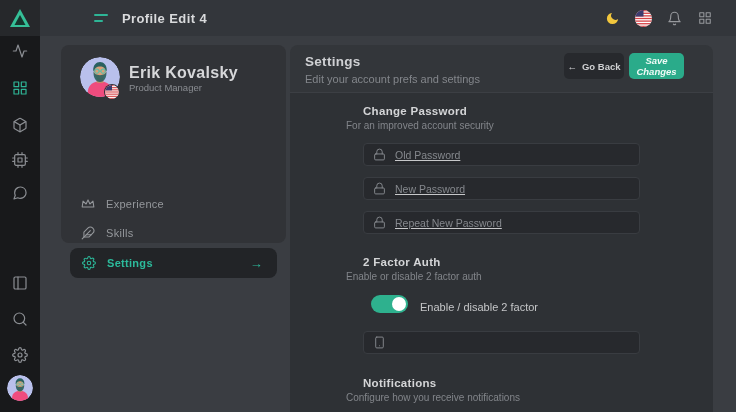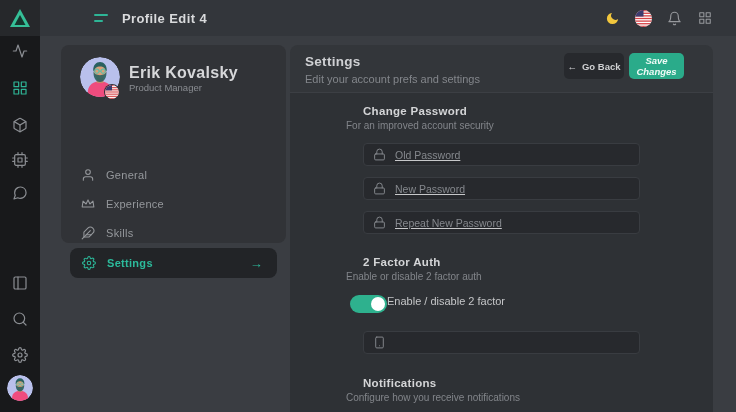--- a/index.html
+++ b/index.html
@@ -54,21 +54,21 @@
     color:#cfd0d2; font-family:inherit; font-size:9.5px; font-weight:bold; cursor:pointer; display:flex; align-items:center; justify-content:center; gap:5px; }
   .btn-save { position:absolute; left:339px; top:8px; width:55px; height:26px; background:#2aab8a; border:none; border-radius:5px;
     color:#eefaf6; font-family:inherit; font-size:9.5px; font-weight:bold; cursor:pointer;font-style:italic; }
   .sec-title { position:absolute; left:73px; font-size:11.5px; font-weight:bold; color:#d4d5d7; letter-spacing:.3px; }
   .sec-sub { position:absolute; left:56px; font-size:10px; color:#82858a; }
   .field { position:absolute; left:73px; width:277px; height:23px; background:#27292d; border:1px solid #393c41; border-radius:4px;
     display:flex; align-items:center; padding:0 9px; gap:9px; color:#85888d; }
   .field svg { width:13px; height:13px; flex:0 0 auto; }
   .field input { flex:1; background:transparent; border:none; outline:none; color:#c7c8ca; font-family:inherit; font-size:10.5px;text-decoration:underline; }
   .field input::placeholder { color:#85888d; opacity:1; }
-  .toggle-row { position:absolute; left:60px; top:202px; display:flex; align-items:flex-start; }
+  .toggle-row { position:absolute; left:81px; top:202px; display:flex; align-items:flex-end; gap:12px; }
   .toggle { width:37px; height:18px; border-radius:9px; background:#2eb18e; position:relative; cursor:pointer; }
   .toggle .knob { position:absolute; right:2px; top:2px; width:14px; height:14px; border-radius:50%; background:#fff; }
   .toggle-label { font-size:11px; color:#c5c6c8; }
   svg.fi { fill:none; stroke:currentColor; stroke-width:1.8; stroke-linecap:round; stroke-linejoin:round; }
 </style>
 </head>
 <body>
 
 <div class="rail">
   <div class="logo-block">
@@ -248,27 +248,20 @@
             <rect y="12.31" width="16" height="1.23"></rect>
           <rect y="14.77" width="16" height="1.23"></rect>
         </g>
         <rect width="8" height="6.15" fill="#3c3b6e"></rect>
       </g>
     </svg>
   </div>
   <div class="pc-name">Erik Kovalsky</div>
   <div class="pc-role">Product Manager</div>
 
-  <div class="pc-menu-item mi-1">
-    <svg class="fi" viewBox="0 0 24 24">
-        <path d="M20 21v-2a4 4 0 0 0-4-4H8a4 4 0 0 0-4 4v2"></path>
-        <circle cx="12" cy="7" r="4"></circle>
-      </svg>
-    <span>General</span>
-  </div>
   <div class="pc-menu-item mi-3">
     <svg class="fi" viewBox="0 0 24 24">
         <path d="M20.24 12.24a6 6 0 0 0-8.49-8.49L5 10.5V19h8.5z"></path>
         <line x1="16" y1="8" x2="2" y2="22"></line>
         <line x1="17.5" y1="15" x2="9" y2="15"></line>
       </svg>
     <span>Skills</span>
   </div>
   <div class="pc-menu-item mi-2">
     <svg class="fi" viewBox="0 0 24 24">

